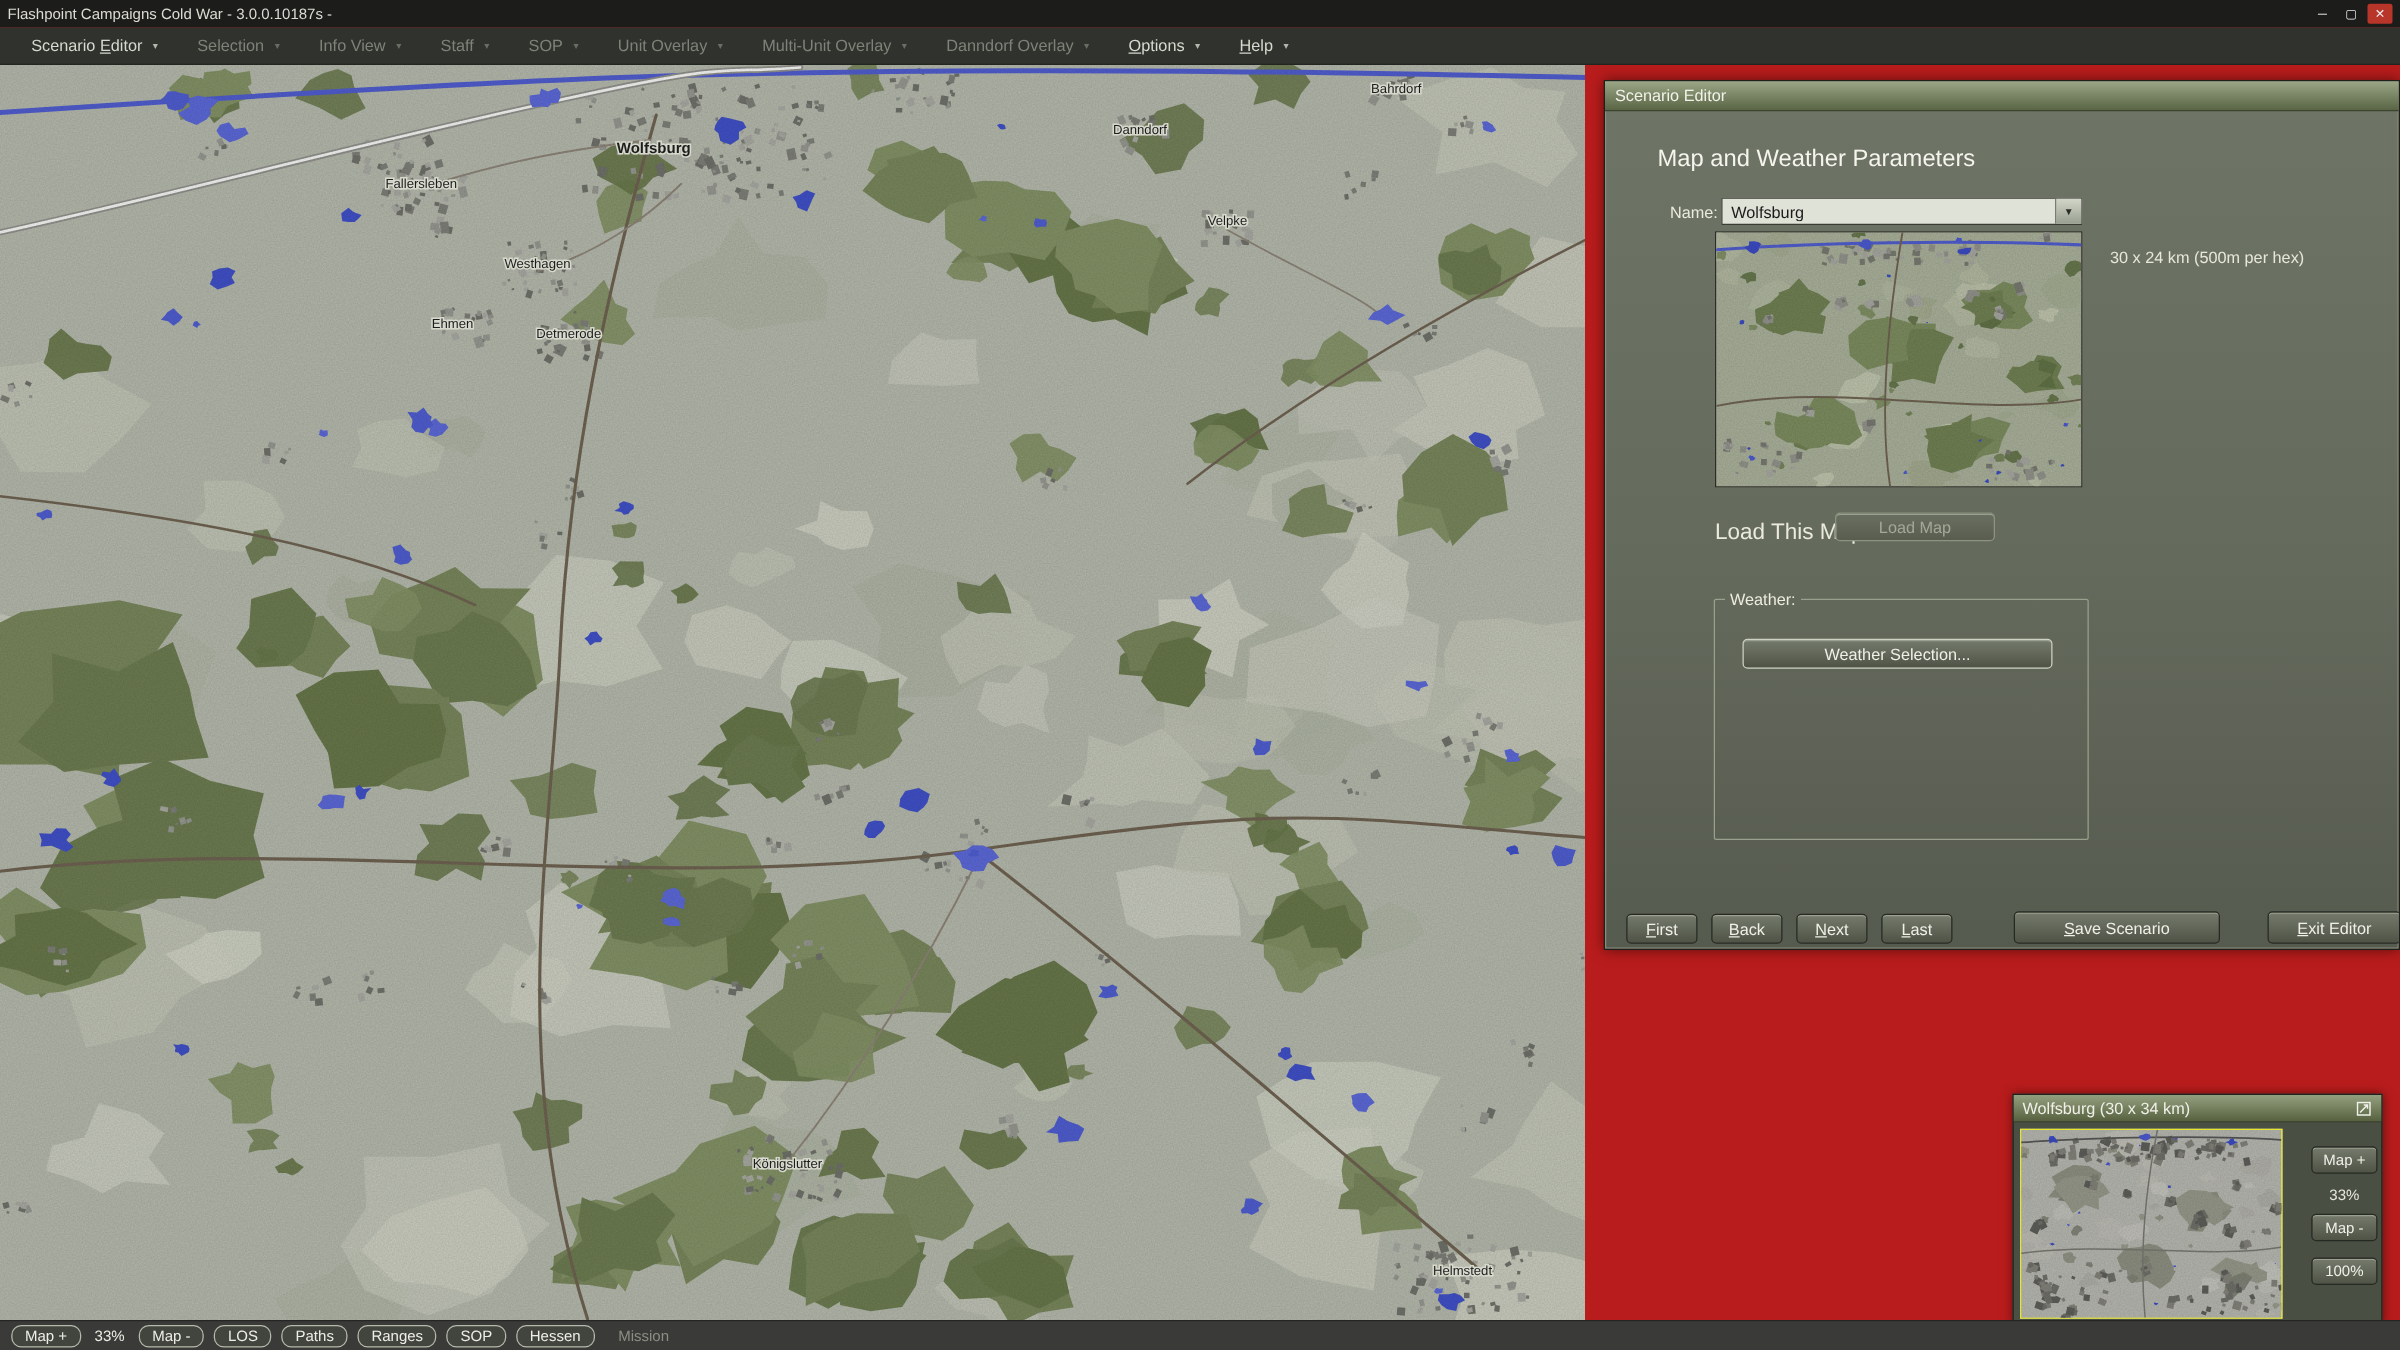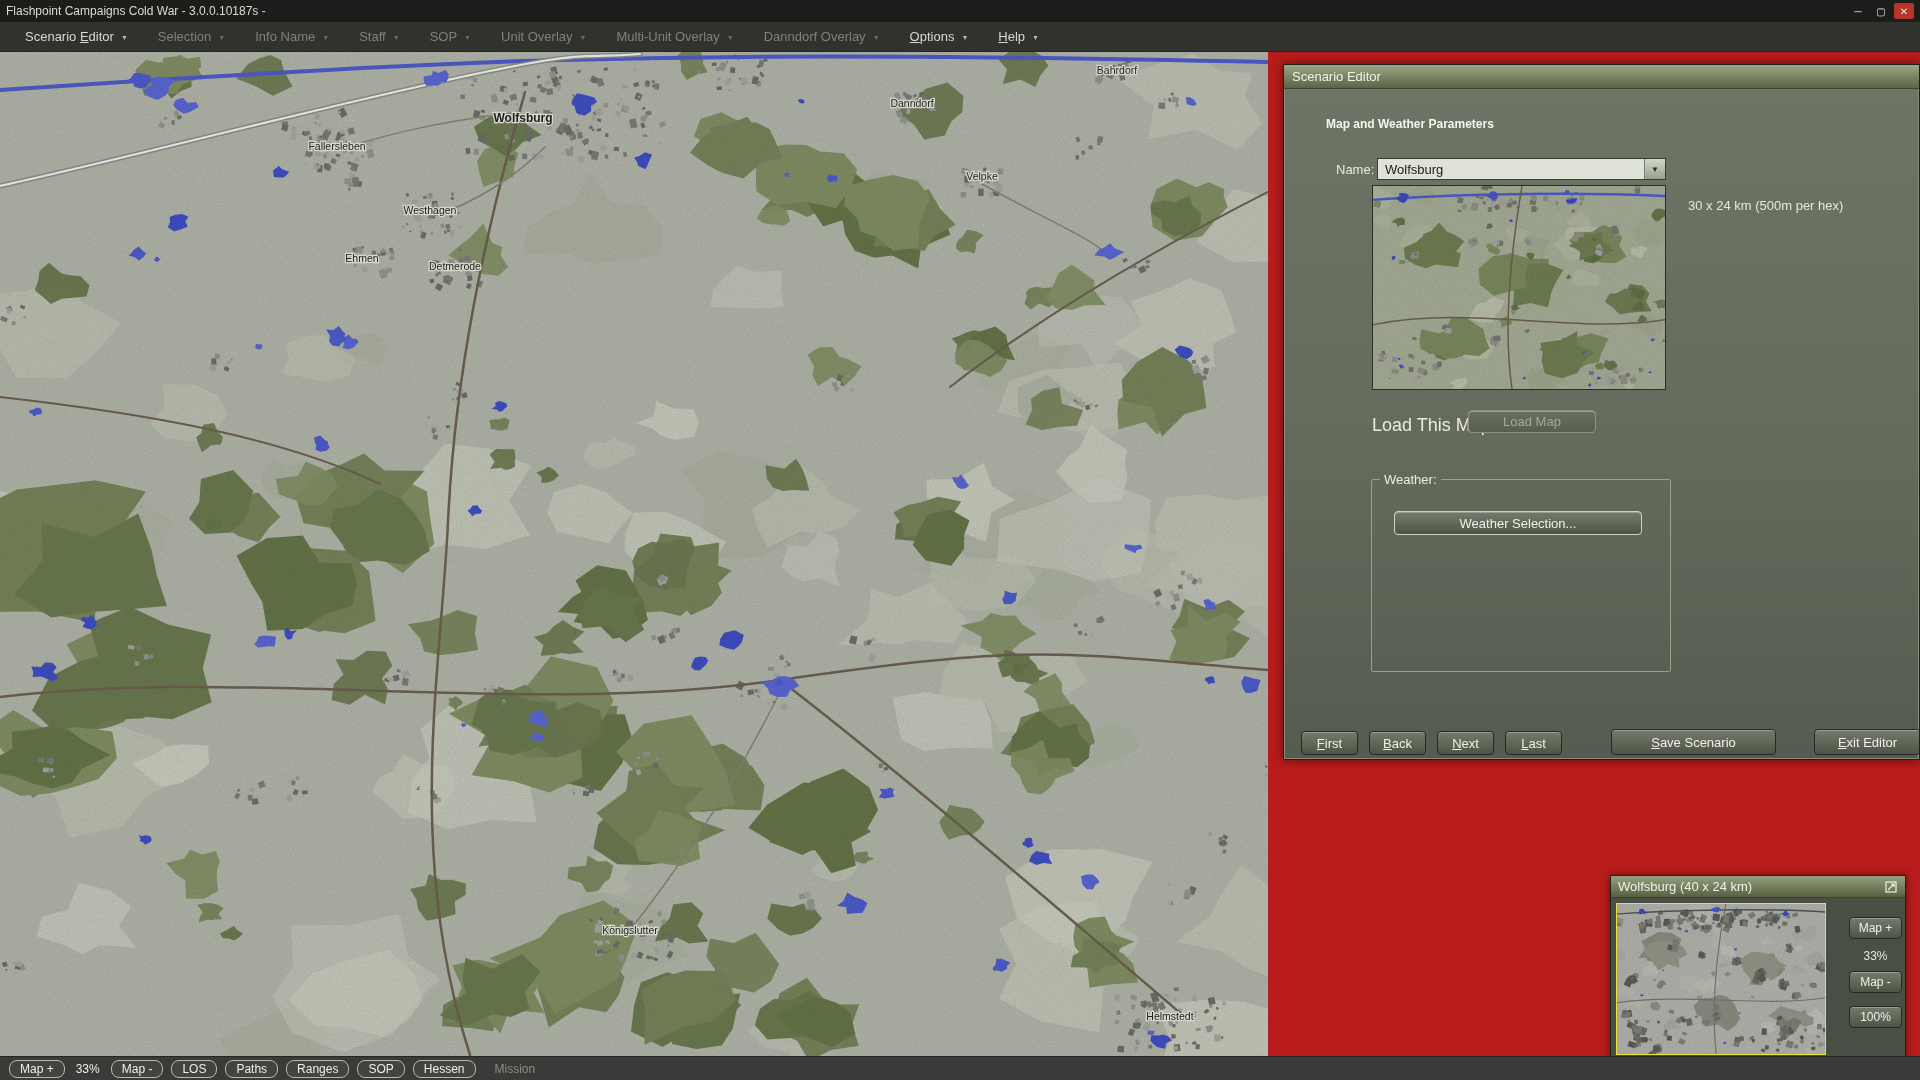--- a/index.html
+++ b/index.html
@@ -34,21 +34,21 @@
     box-shadow:inset 0 1px 0 #9aa091;white-space:nowrap;cursor:default}
   .btn u{text-decoration:underline}
 
   
   .editor-panel{position:absolute;left:1283px;top:64px;width:637px;height:696px;
     background:linear-gradient(#6e7466 0%,#646a5c 55%,#565b4f 100%);
     border:1px solid #1e201b;box-shadow:inset 0 0 0 1px #878c7d,0 0 10px rgba(0,0,0,.5);
     overflow:hidden;z-index:40}
   .panel-titlebar{height:24px;background:linear-gradient(#9aa685,#5a6546);color:#f2f2ea;
     font-size:13px;display:flex;align-items:center;padding:0 8px;border-bottom:1px solid #3c432f}
-  .panel-heading{position:absolute;left:42px;top:52px;font-size:12px;font-weight:bold;color:#f5f5ed}
+  .panel-heading{position:absolute;left:42px;top:52px;font-size:19px;font-weight:normal;color:#f5f5ed}
   .name-label{position:absolute;left:52px;top:97px;font-size:13px;color:#eaeade}
   .combo{position:absolute;left:93px;top:93px;width:289px;height:22px;display:flex;align-items:center;
     background:#dfe2d6;border:1px solid #393c34}
   .combo-text{flex:1;font-size:13px;color:#1b1b1b;padding:0 7px;white-space:nowrap;overflow:hidden}
   .combo-btn{width:21px;height:100%;background:linear-gradient(#d2d6c9,#99a090);
     border-left:1px solid #787e6f;display:flex;align-items:center;justify-content:center;
     font-size:8px;color:#2b2e27}
   .preview{position:absolute;left:88px;top:120px;width:294px;height:205px;border:1px solid #2b2d27;
     background:#a6ad97}
   .preview svg{display:block;width:100%;height:100%}
@@ -103,21 +103,21 @@
   <div class="menubar" id="menubar">
       <div class="menu-item">
         <span>Scenario <u>E</u>ditor</span>
         <span class="caret">▼</span>
       </div>
       <div class="menu-item disabled">
         <span>Selection</span>
         <span class="caret">▼</span>
       </div>
       <div class="menu-item disabled">
-        <span>Info Name</span>
+        <span>Info View</span>
         <span class="caret">▼</span>
       </div>
       <div class="menu-item disabled">
         <span>Staff</span>
         <span class="caret">▼</span>
       </div>
       <div class="menu-item disabled">
         <span>SOP</span>
         <span class="caret">▼</span>
       </div>
@@ -1341,21 +1341,21 @@
         <div class="btn nav-btn"><u>B</u>ack</div>
         <div class="btn nav-btn"><u>N</u>ext</div>
         <div class="btn nav-btn"><u>L</u>ast</div>
       </div>
     <div class="btn save-btn"><u>S</u>ave Scenario</div>
     <div class="btn exit-btn"><u>E</u>xit Editor</div>
   </div>
 
   <div class="minimap">
     <div class="minimap-titlebar">
-      <span class="mm-title">Wolfsburg (40 x 24 km)</span>
+      <span class="mm-title">Wolfsburg (30 x 34 km)</span>
       <span class="mm-icon">
         <svg width="12" height="12" viewBox="0 0 12 12">
           <rect x="1" y="1" width="10" height="10" fill="none" stroke="#f0f0e8" stroke-width="1.2"></rect>
           <path d="M3,9 L9,3 M6,3 H9 V6" fill="none" stroke="#f0f0e8" stroke-width="1.2"></path>
         </svg>
       </span>
     </div>
     <div class="minimap-thumb">
       <svg id="mini-map" viewBox="0 0 210 152">
           <rect x="0" y="0" width="210" height="152" fill="#b4b4ae"></rect>

